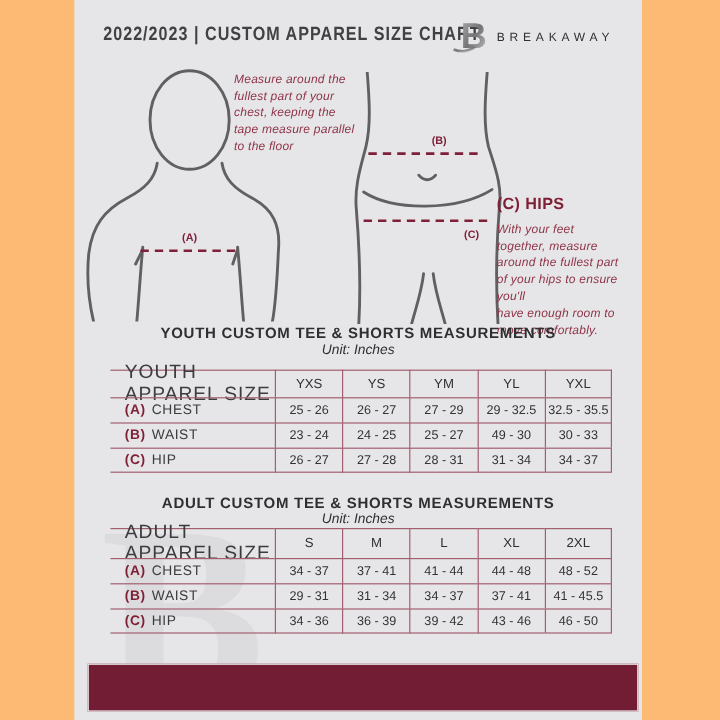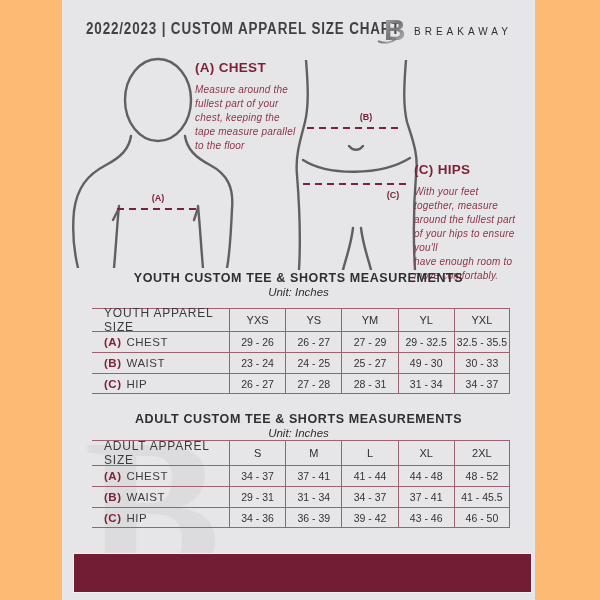--- a/index.html
+++ b/index.html
@@ -39,21 +39,21 @@
               grid-template-columns:137px repeat(5,1fr);z-index:2;}
   .table-youth{top:308px;grid-template-rows:23px 21px 21px 21px;}
   .table-adult{top:440px;grid-template-rows:25px 21px 21px 21px;}
   .cell{display:flex;align-items:center;border-top:1.5px solid #a25f70;}
   .cell.last-row{border-bottom:1.5px solid #a25f70;}
   .cell.data{justify-content:center;border-left:1.5px solid #a25f70;font-size:10.5px;color:#333336;}
   .cell.data.last-col{border-right:1.5px solid #a25f70;}
   .cell.head{font-weight:normal;font-size:11px;color:#2f2f31;}
   .cell.rowlabel{padding-left:12px;font-size:11.5px;color:#3c3c3e;letter-spacing:.5px;}
   .cell.rowlabel .key{font-weight:bold;color:#7e1f35;margin-right:5px;}
-  .cell.sizehead{padding-left:12px;font-size:12px;color:#3c3c3e;letter-spacing:.8px;}
+  .cell.sizehead{padding-left:12px;font-size:16px;color:#3c3c3e;letter-spacing:.8px;}
 
   
   .watermark{position:absolute;left:22px;top:408px;font-family:"Liberation Serif",serif;
              font-weight:bold;font-size:205px;line-height:1;color:#dcdcde;z-index:1;user-select:none;}
   .footer-bar{position:absolute;left:11px;top:553px;width:457px;height:38px;background:#721d33;
               border:1.5px solid #f0f0f2;z-index:3;}
 
   svg text{font-family:"Liberation Sans",sans-serif;}
 </style>
 </head>
@@ -106,21 +106,20 @@
           <path d="M 68,168 C 70,185 75,198 78,210"></path>
         </g>
         <line x1="14" y1="68" x2="110" y2="68" stroke="#7e2038" stroke-width="2.2" stroke-dasharray="7 5"></line>
         <text x="73" y="60" text-anchor="middle" font-size="9" font-weight="bold" fill="#7e2038">(B)</text>
         <line x1="10" y1="124" x2="116" y2="124" stroke="#7e2038" stroke-width="2.2" stroke-dasharray="7 5"></line>
         <text x="100" y="138" text-anchor="middle" font-size="9" font-weight="bold" fill="#7e2038">(C)</text>
       </svg>
     </div>
 
     <div class="guide guide-chest">
-      <h3>(A) CHEST</h3>
       <div class="measure-body">Measure around the
 fullest part of your
 chest, keeping the
 tape measure parallel
 to the floor</div>
     </div>
     <div class="guide guide-hips">
       <h3>(C) HIPS</h3>
       <div class="measure-body">With your feet
 together, measure
@@ -139,21 +138,21 @@
         <div class="cell sizehead">YOUTH APPAREL SIZE</div>
         <div class="cell data head">YXS</div>
         <div class="cell data head">YS</div>
         <div class="cell data head">YM</div>
         <div class="cell data head">YL</div>
         <div class="cell data head last-col">YXL</div>
         <div class="cell rowlabel">
           <span class="key">(A)</span>
           <span>CHEST</span>
         </div>
-        <div class="cell data">29 - 26</div>
+        <div class="cell data">25 - 26</div>
         <div class="cell data">26 - 27</div>
         <div class="cell data">27 - 29</div>
         <div class="cell data">29 - 32.5</div>
         <div class="cell data last-col">32.5 - 35.5</div>
         <div class="cell rowlabel">
           <span class="key">(B)</span>
           <span>WAIST</span>
         </div>
         <div class="cell data">23 - 24</div>
         <div class="cell data">24 - 25</div>

